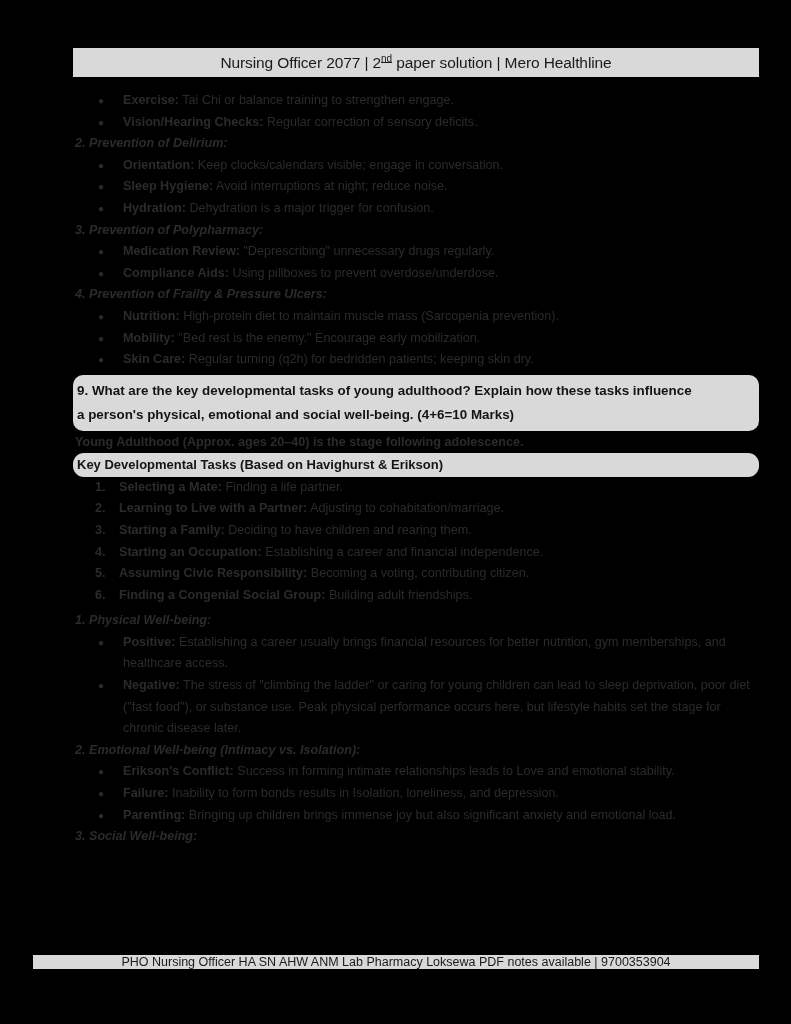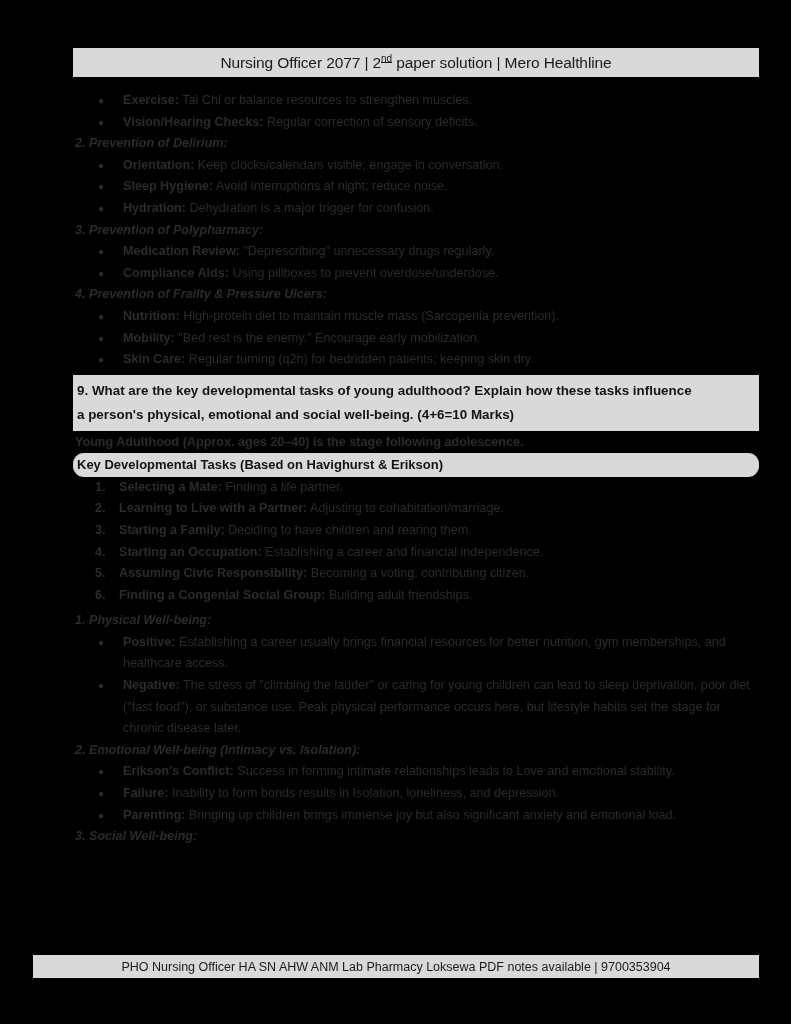--- a/index.html
+++ b/index.html
@@ -43,21 +43,21 @@
   .header-bar .sup {
     font-size: 10px;
     vertical-align: super;
     line-height: 0;
     text-decoration: underline;
   }
   .footer-bar {
     left: 33px;
     top: 955px;
     width: 726px;
-    height: 23px;
+    height: 14px;
     display: flex;
     align-items: center;
     justify-content: center;
     font-size: 12.5px;
     color: #1a1a1a;
   }
   
   .content {
     position: absolute;
     left: 73px;
@@ -120,20 +120,21 @@
   }
   
   .hl {
     background: #d9d9d9;
     color: #141414;
     box-sizing: border-box;
     padding: 4px 6px 4px 4px;
     font-weight: bold;
     font-size: 13.4px;
     line-height: 24px;
+    border-radius: 10px;
   }
   .hl-sub {
     background: #d9d9d9;
     color: #141414;
     box-sizing: border-box;
     padding: 2px 6px 2px 4px;
     font-weight: bold;
     font-size: 13px;
     line-height: 20px;
     border-radius: 11px;
@@ -153,21 +154,21 @@
 <div class="page">
 
   <div class="bar header-bar">
     <span><span>Nursing Officer 2077 | 2</span><span class="sup">nd</span><span> paper solution | Mero Healthline</span></span>
   </div>
 
   <div class="content">
 
     <div class="bullet-row">
       <span class="dot">●</span>
-      <span class="btext"><span class="b">Exercise:</span><span> Tai Chi or balance resources to strengthen muscles.</span></span>
+      <span class="btext"><span class="b">Exercise:</span><span> Tai Chi or balance training to strengthen engage.</span></span>
     </div>
     <div class="bullet-row">
       <span class="dot">●</span>
       <span class="btext"><span class="b">Vision/Hearing Checks:</span><span> Regular correction of sensory deficits.</span></span>
     </div>
 
     <div class="sec-head">2. Prevention of Delirium:</div>
     <div class="bullet-row">
       <span class="dot">●</span>
       <span class="btext"><span class="b">Orientation:</span><span> Keep clocks/calendars visible; engage in conversation.</span></span>

